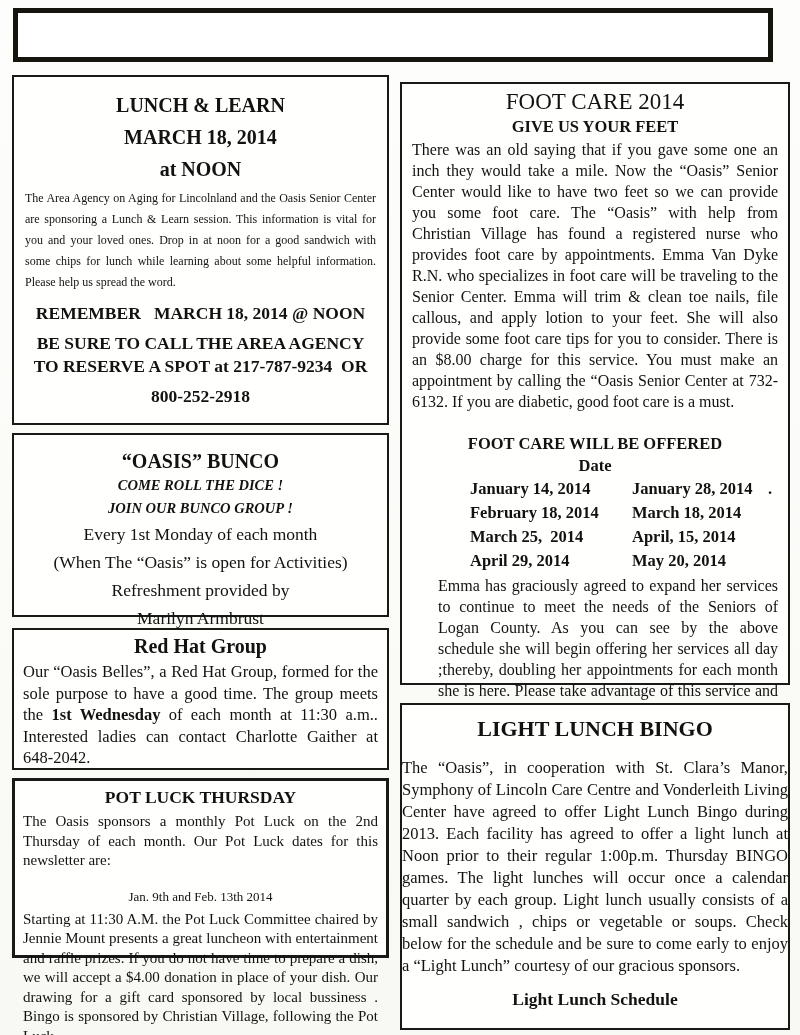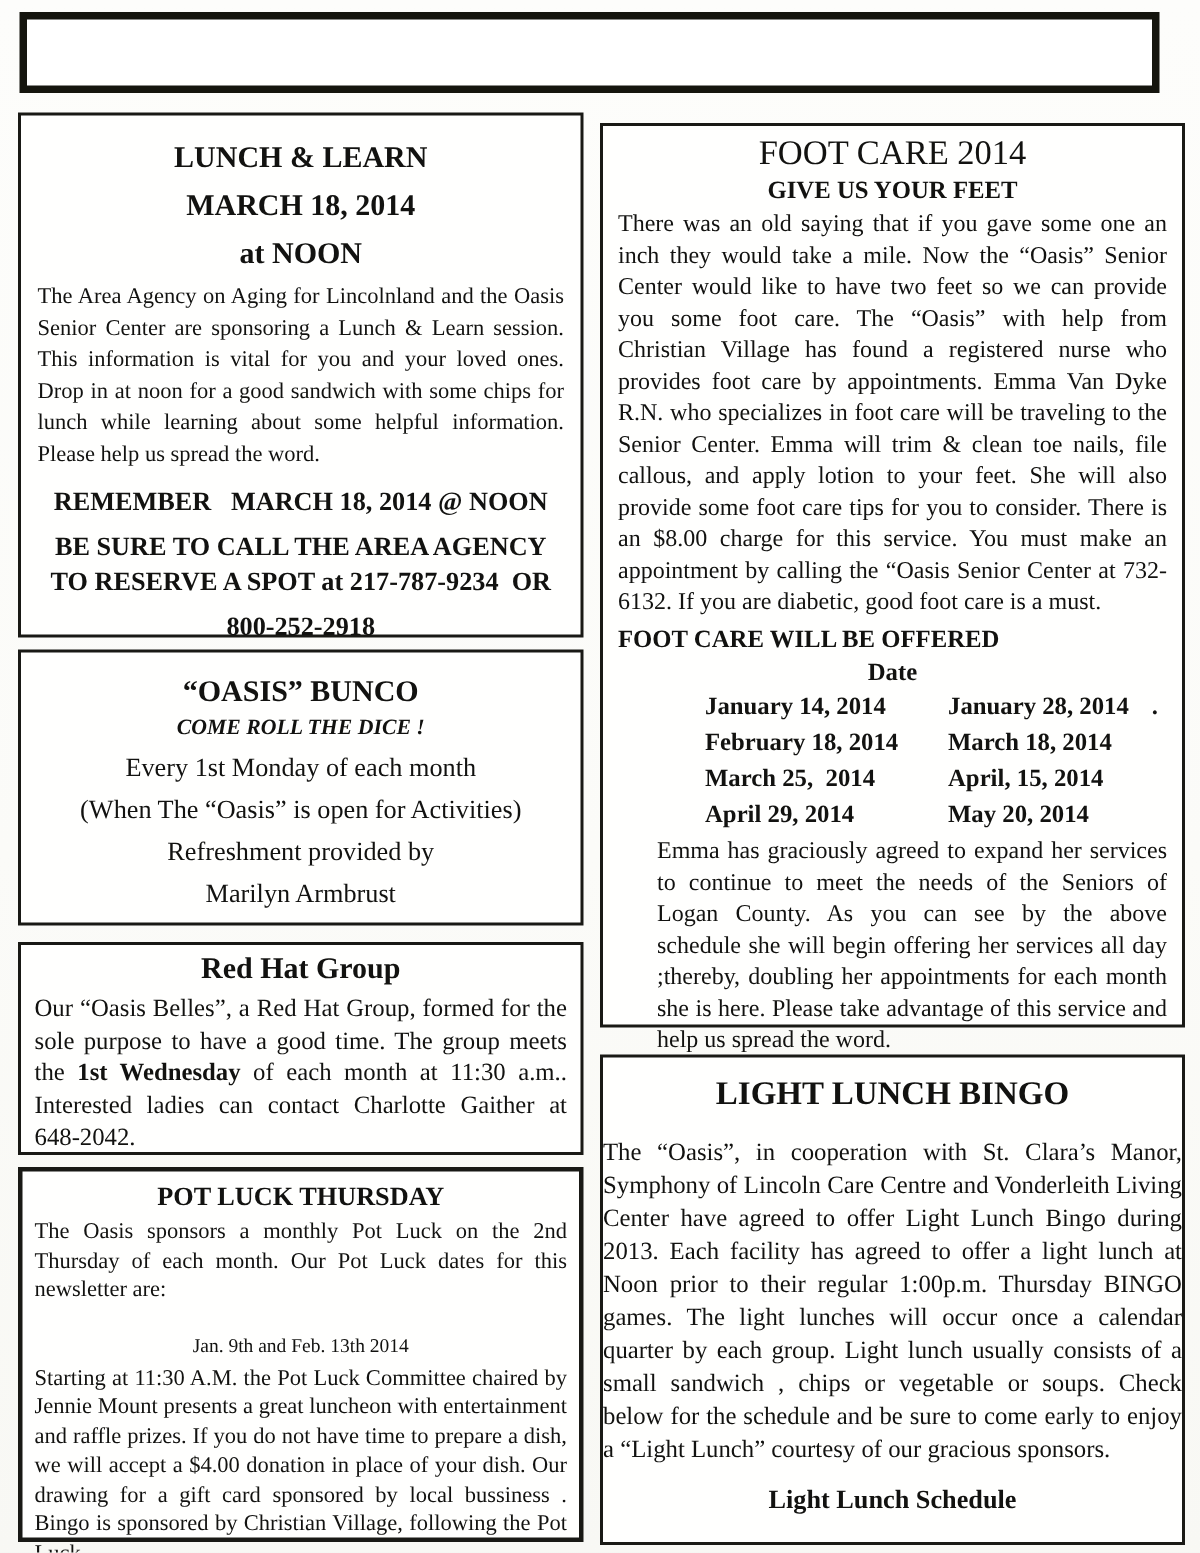--- a/index.html
+++ b/index.html
@@ -22,49 +22,49 @@
   }
   .top-box{
     left:13px;top:8px;width:760px;height:54px;
     border:5px solid #15150e;
     background:#ffffff;
   }
   
   .lunch-box{left:12px;top:75px;width:377px;height:350px;padding:12px 11px;}
   .bunco-box{left:12px;top:433px;width:377px;height:184px;padding:11px 10px;text-align:center;}
   .redhat-box{left:12px;top:628px;width:377px;height:142px;padding:3px 9px;}
-  .potluck-box{left:12px;top:778px;width:377px;height:250px;border-width:3px;padding:3px 8px;}
+  .potluck-box{left:12px;top:778px;width:377px;height:180px;border-width:3px;padding:3px 8px;}
   
   .footcare-box{left:400px;top:82px;width:390px;height:603px;padding:3px 10px;}
   .bingo-box{left:400px;top:703px;width:390px;height:327px;padding:6px 0;}
 
   h1,h2,h3,p{margin:0;}
   .j{text-align:justify;}
   .pre{white-space:pre-wrap;}
 
   .lunch-title{font-size:20px;font-weight:bold;line-height:32px;text-align:center;}
-  .lunch-body{font-size:15px;line-height:21px;margin-top:3px;}
+  .lunch-body{font-size:12px;line-height:21px;margin-top:3px;}
   .lunch-strong{font-size:17.5px;font-weight:bold;line-height:23px;margin-top:9px;text-align:center;}
   .lunch-strong2{font-size:17.5px;font-weight:bold;line-height:23px;margin-top:7px;text-align:center;}
 
   .bunco-title{font-size:20px;font-weight:bold;line-height:26px;margin-top:2px;}
   .bunco-italic{font-size:14.5px;font-weight:bold;font-style:italic;line-height:23px;}
   .bunco-line{font-size:17.5px;line-height:28px;}
 
   .redhat-title{font-size:20px;font-weight:bold;line-height:26px;text-align:center;}
   .redhat-body{font-size:16.5px;line-height:21.5px;margin-top:2px;}
 
   .potluck-title{font-size:17.5px;font-weight:bold;line-height:23px;text-align:center;margin-top:2px;}
   .potluck-body{font-size:15px;line-height:19.5px;margin-top:3px;}
   .potluck-date{font-size:13px;line-height:21px;text-align:center;margin-top:15px;}
 
   .footcare-title{font-size:23px;font-weight:normal;line-height:29px;text-align:center;}
   .footcare-sub{font-size:16.5px;font-weight:bold;line-height:21px;text-align:center;}
   .footcare-body{font-size:16px;line-height:21px;margin-top:2px;}
-  .offered-title{font-size:16.5px;font-weight:bold;line-height:22px;margin-top:3px;}
+  .offered-title{font-size:16.5px;font-weight:bold;line-height:22px;text-align:center;margin-top:21px;}
   .date-label{font-size:16.5px;font-weight:bold;line-height:22px;text-align:center;}
   .date-grid{padding-left:58px;position:relative;}
   .date-row{display:flex;font-weight:bold;font-size:16.5px;line-height:24px;position:relative;}
   .date-cell-l{width:162px;}
   .date-cell-r{flex:1;}
   .stray-dot{position:absolute;right:6px;top:0;font-weight:bold;}
   .footcare-close{font-size:16px;line-height:21px;margin-top:2px;margin-left:26px;}
 
   .bingo-title{font-size:22px;font-weight:bold;line-height:28px;text-align:center;margin-top:4px;}
   .bingo-body{font-size:16.5px;line-height:22px;margin-top:14px;}
@@ -83,20 +83,21 @@
     <h2 class="lunch-title">at NOON</h2>
     <p class="lunch-body j">The Area Agency on Aging for Lincolnland and the Oasis Senior Center are sponsoring a Lunch &amp; Learn session. This information is vital for you and your loved ones. Drop in at noon for a good sandwich with some chips for lunch while learning about some helpful information. Please help us spread the word.</p>
     <p class="lunch-strong pre">REMEMBER   MARCH 18, 2014 @ NOON</p>
     <p class="lunch-strong2 pre">BE SURE TO CALL THE AREA AGENCY TO RESERVE A SPOT at 217-787-9234  OR</p>
     <p class="lunch-strong2">800-252-2918</p>
   </div>
 
   <div class="box bunco-box">
     <h2 class="bunco-title">“OASIS” BUNCO</h2>
     <p class="bunco-italic">COME ROLL THE DICE !</p>
+    <p class="bunco-italic">JOIN OUR BUNCO GROUP !</p>
     <p class="bunco-line">Every 1st Monday of each month</p>
     <p class="bunco-line">(When The “Oasis” is open for Activities)</p>
     <p class="bunco-line">Refreshment provided by</p>
     <p class="bunco-line">Marilyn Armbrust</p>
   </div>
 
   <div class="box redhat-box">
     <h2 class="redhat-title">Red Hat Group</h2>
     <p class="redhat-body j"><span>Our “Oasis Belles”, a Red Hat Group, formed for the sole    purpose to have a good time. The group meets the </span><b>1st Wednesday</b><span> of each month at 11:30 a.m..  Interested ladies can contact Charlotte Gaither at 648-2042.</span></p>
   </div>

